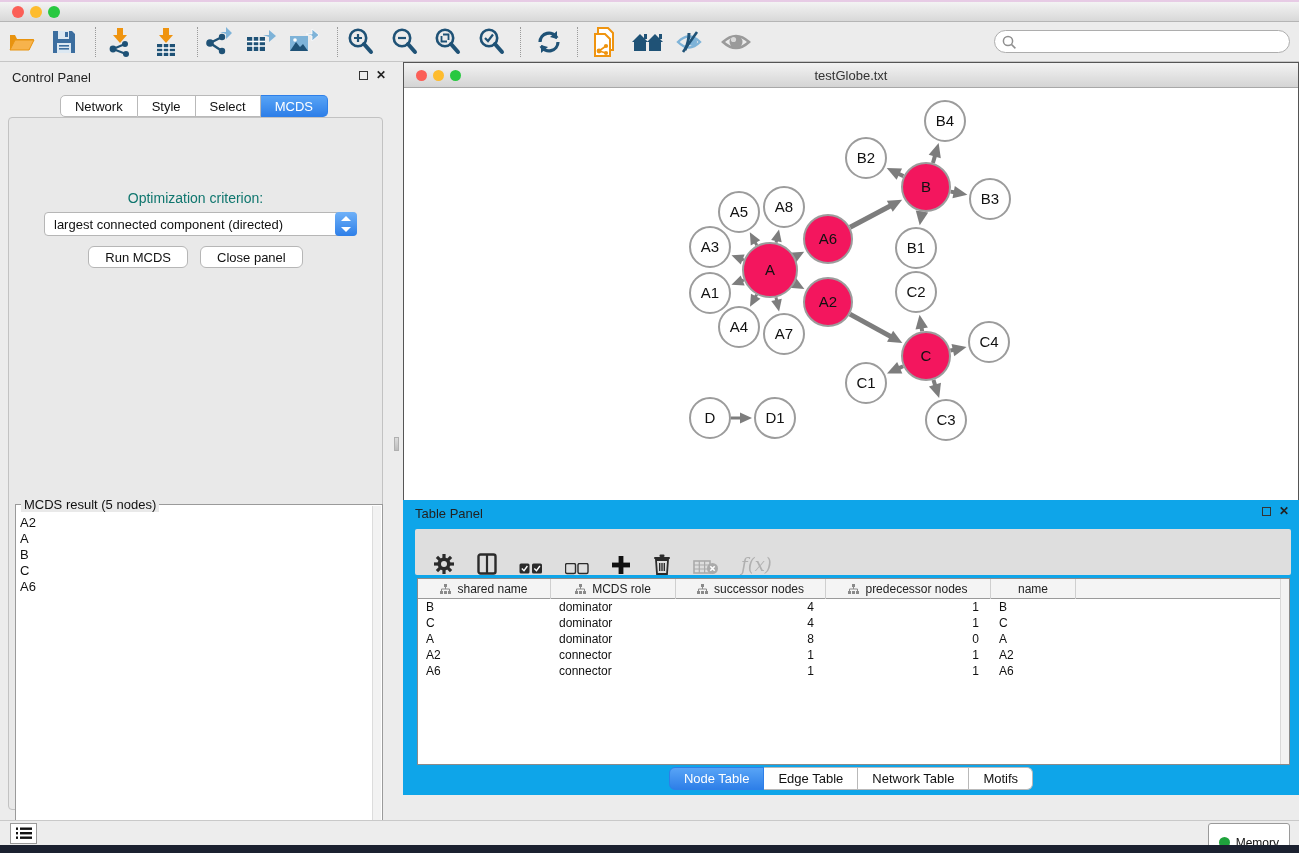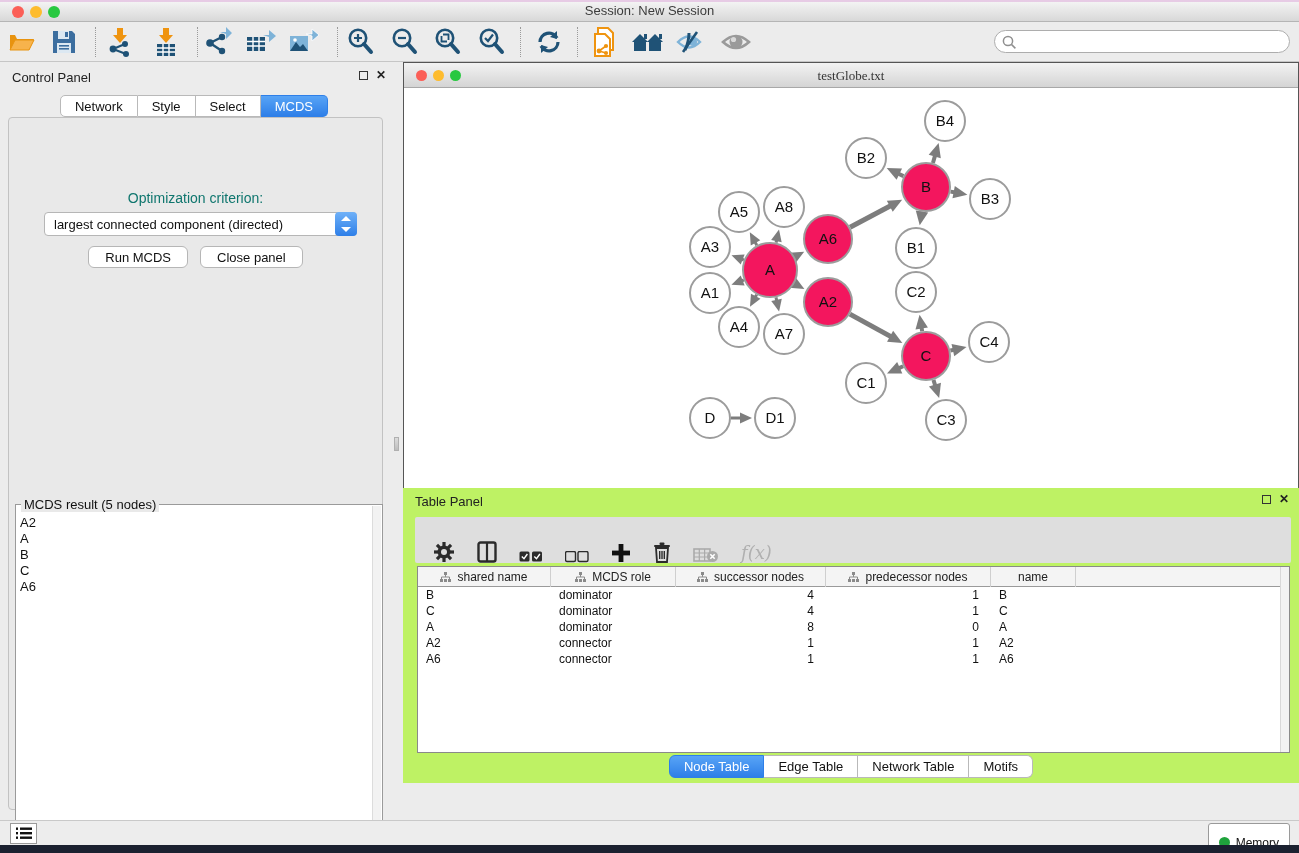--- a/index.html
+++ b/index.html
@@ -67,33 +67,33 @@
   
   .vgrab { position:absolute; left:394px; top:437px; width:5px; height:14px;
     background:linear-gradient(#dcdcdc,#bdbdbd); border:1px solid #b0b0b0; }
   .hgrab { position:absolute; left:845px; top:516px; width:14px; height:5px;
     background:linear-gradient(#dcdcdc,#bdbdbd); border:1px solid #b0b0b0; }
 
   
   .net-window { position:absolute; left:403px; top:62px; width:896px; height:453px;
     border:1px solid #555; background:#fff; }
   .net-title { position:absolute; left:0; right:0; top:0; height:25px;
-    background:linear-gradient(#f3f3f3,#d4d4d4); border-bottom:1px solid #a8a8a8;font-family:Liberation Serif, serif; }
+    background:linear-gradient(#f3f3f3,#d4d4d4); border-bottom:1px solid #a8a8a8; }
   .net-title .t { position:absolute; left:0; right:0; top:5px; text-align:center; font-size:13px; color:#333; }
   .net-title .tl { top:7px; width:11px; height:11px; }
   .net-title .tl.r{left:12px;} .net-title .tl.y{left:29px;} .net-title .tl.g{left:46px;}
   .canvas { position:absolute; left:0; right:0; top:25px; bottom:0; background:#fff; }
   .grip { position:absolute; right:1px; bottom:1px; width:13px; height:13px;
     background:
       linear-gradient(135deg, transparent 48%, #aaa 48%, #aaa 54%, transparent 54%),
       linear-gradient(135deg, transparent 64%, #aaa 64%, #aaa 70%, transparent 70%),
       linear-gradient(135deg, transparent 80%, #aaa 80%, #aaa 86%, transparent 86%); }
 
   
-  .table-panel { position:absolute; left:403px; top:488px; width:896px; height:295px; background:#bef264; }
+  .table-panel { position:absolute; left:403px; top:500px; width:896px; height:295px; background:#0ea5e9; }
   .tp-head { position:absolute; left:12px; top:6px; font-size:13px; color:#222; }
   .tp-toolbar { position:absolute; left:12px; right:8px; top:29px; height:46px;
     background:#dedede; border-radius:2px; display:flex; align-items:flex-end; gap:22px; padding-left:18px; }
   .tp-ic { display:flex; align-items:center; justify-content:center; cursor:pointer; }
   .fx { font-family:"DejaVu Serif", serif; font-style:italic; font-size:18px; color:#b0b0b0; }
   .dtable { position:absolute; left:14px; right:9px; top:78px; bottom:30px;
     background:#fff; border:1px solid #8a8a8a; overflow:hidden; }
   .thead { display:flex; height:20px; background:#f4f4f4; border-bottom:1px solid #9a9a9a; }
   .th { display:flex; align-items:center; justify-content:center; gap:6px;
     font-size:12px; color:#222; border-right:1px solid #cfcfcf; height:20px; }
@@ -119,21 +119,20 @@
   .darkstrip { position:absolute; left:0; top:845px; width:1299px; height:8px; background:#1b2130; }
 </style>
 </head>
 <body>
 
 <div class="titlebar">
   <div class="lav"></div>
   <span class="tl r"></span>
   <span class="tl y"></span>
   <span class="tl g"></span>
-  <div class="title">Session: New Session</div>
 </div>
 
 <div class="toolbar">
   <div class="tbi" style="left:5px">
     <svg width="30" height="26" viewBox="0 0 30 26">
       <path d="M3 8 L3 21 L22 21 L27 10 L10 10 L8 6 L3 6 Z" fill="#e8930f"></path>
       <path d="M3 21 L8 11 L27 11 L22 21 Z" fill="#f7b34c" stroke="#e8930f"></path>
     </svg>
   </div>
   <div class="tbi" style="left:47px">

